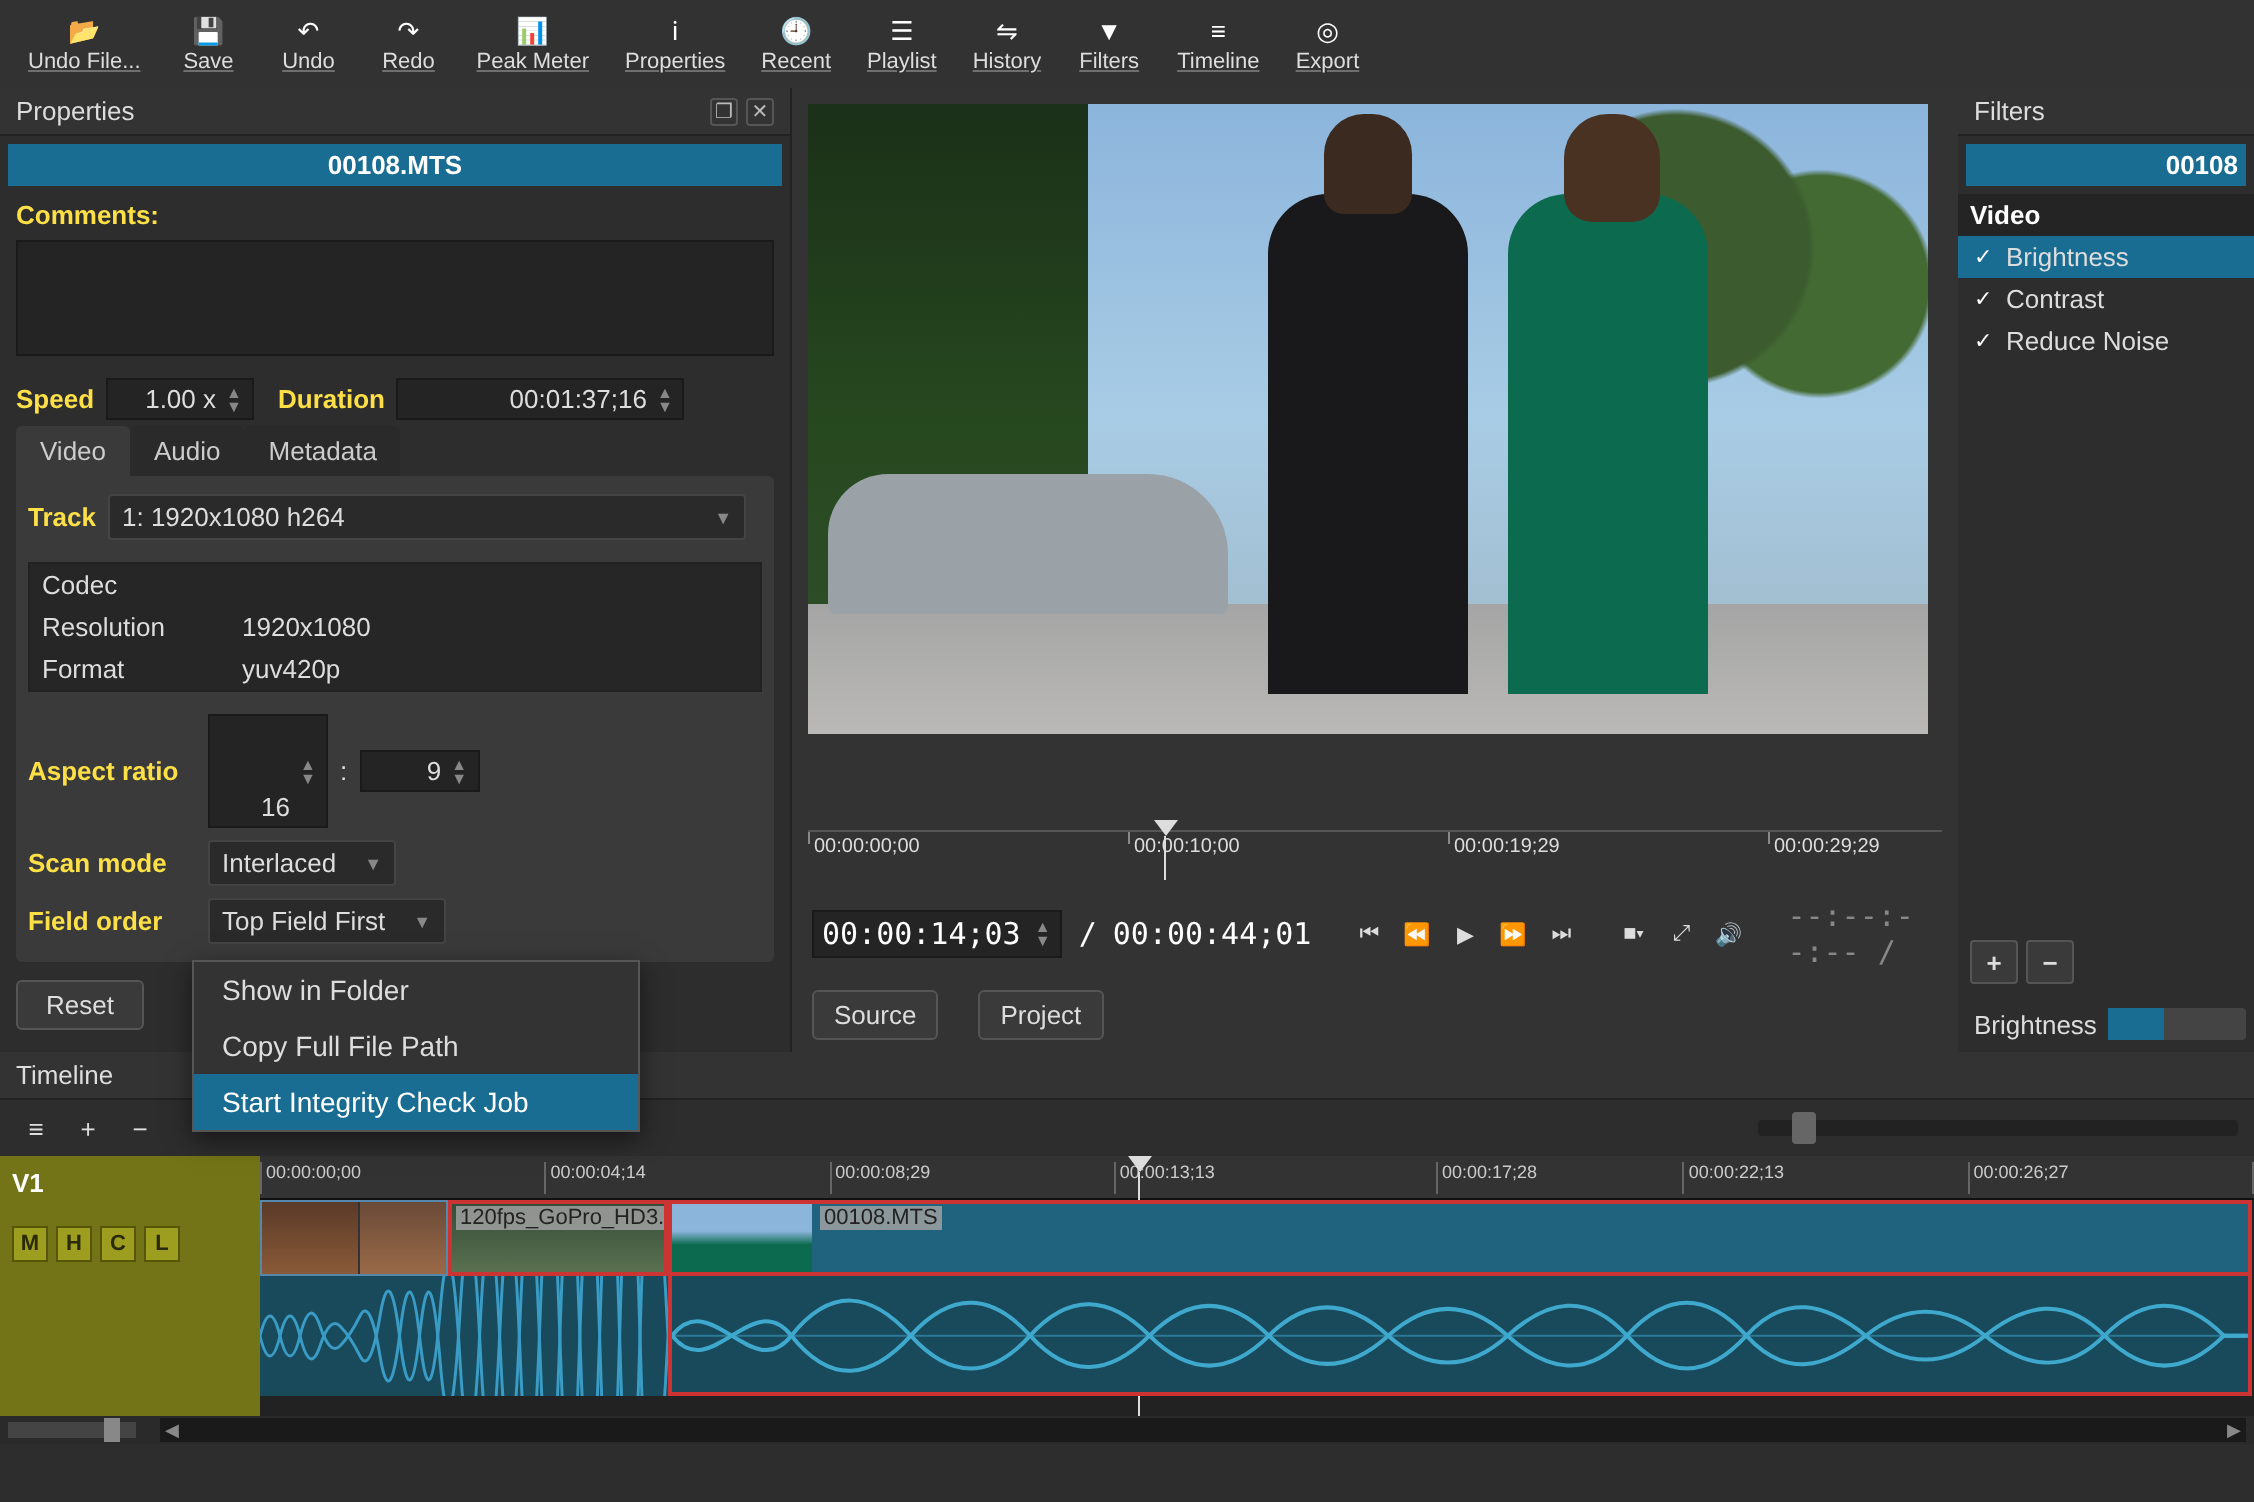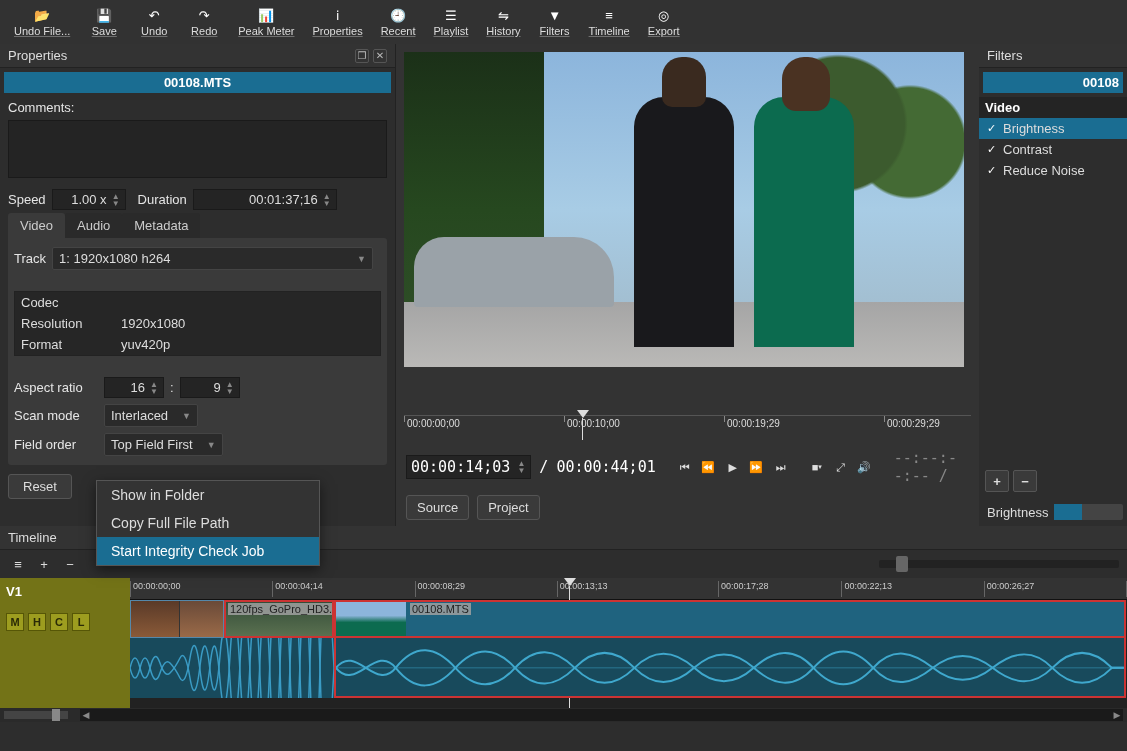--- a/index.html
+++ b/index.html
@@ -18,21 +18,21 @@
 .right-panel { width: 148px; background: #2d2d2d; display:flex; flex-direction: column; }
 
 .panel-header { background: #333; padding: 4px 8px; border-bottom: 1px solid #222; display: flex; align-items: center; justify-content: space-between; height: 24px; }
 .panel-header .ctls { display: flex; gap: 4px; }
 .panel-header .ctl-btn { width: 14px; height: 14px; cursor: pointer; display:flex; align-items:center; justify-content:center; color:#bbb; font-size:10px; border:1px solid #555; border-radius:2px; }
 
 .title-bar { background: #1a6d92; color:#fff; padding: 3px 0; text-align:center; font-weight:bold; margin: 4px; }
 
 
 .prop-row { display:flex; align-items:center; padding: 3px 8px; gap:6px; }
-.prop-label { color:#e5e5e5; font-size:13px; }
+.prop-label { color:#fde047; font-size:13px;font-weight:bold; }
 .comments-box { margin: 2px 8px 8px; height: 58px; background:#242424; border:1px solid #1a1a1a; }
 .spin-input { display:flex; align-items:center; background:#242424; border:1px solid #1a1a1a; padding:2px 4px; }
 .spin-input input { background:transparent; border:none; color:#ddd; width:50px; text-align:right; font-size:13px; outline:none; }
 .spin-input.wide input { width: 120px; }
 .spin-arrows { display:flex; flex-direction:column; margin-left:4px; }
 .spin-arrows div { width:10px; height:7px; font-size:8px; line-height:7px; text-align:center; color:#888; cursor:pointer; }
 
 .tabs { display:flex; padding: 0 8px; }
 .tab { padding: 5px 12px; background:#2a2a2a; color:#ccc; font-size:13px; border-top-left-radius:3px; border-top-right-radius:3px; cursor:pointer; }
 .tab.active { background:#3a3a3a; }
@@ -65,21 +65,21 @@
 .playback-ruler { height:30px; position:relative; margin: 0 8px; border-top:1px solid #555; }
 .ruler-tick { position:absolute; top:0; height:6px; border-left:1px solid #888; font-size:10px; color:#ddd; padding-left:2px; padding-top:2px; }
 .ruler-playhead { position:absolute; top:-6px; width:0; height:0; border-left:6px solid transparent; border-right:6px solid transparent; border-top:8px solid #ddd; }
 .ruler-playhead::after { content:""; position:absolute; left:-1px; top:0; width:1px; height:22px; background:#ddd; }
 
 .transport { display:flex; align-items:center; padding: 4px 10px; gap:8px; }
 .tc-display { font-family: monospace; font-size:15px; color:#fff; }
 .trans-btns { display:flex; gap:2px; margin-left:10px; }
 .tb { width:22px; height:20px; background:#333; display:flex; align-items:center; justify-content:center; cursor:pointer; color:#ddd; font-size:11px; }
 
-.src-tabs { display:flex; gap: 8px; padding: 6px 10px; }
+.src-tabs { display:flex; gap: 20px; padding: 6px 10px; }
 .src-tab { padding: 4px 10px; background:#3a3a3a; border:1px solid #555; border-radius:3px; cursor:pointer; }
 
 
 .filter-group-head { background:#242424; color:#fff; padding:3px 6px; font-weight:bold; font-size:13px; }
 .filter-item { padding:3px 8px; display:flex; align-items:center; gap:6px; cursor:pointer; }
 .filter-item.selected { background:#1a6d92; }
 .filter-check { color:#fff; font-size:11px; width:10px; }
 .filter-controls { display:flex; gap:4px; padding: 6px; }
 .sq-btn { width:24px; height:22px; border:1px solid #555; background:#3a3a3a; display:flex; align-items:center; justify-content:center; cursor:pointer; color:#ddd; font-weight:bold; border-radius:2px; }
 .slider-row { padding: 6px 4px 6px 8px; display:flex; align-items:center; gap:6px; }
@@ -224,37 +224,37 @@
         <div class="tab">Metadata</div>
       </div>
     <div style="background:#3a3a3a; margin:0 8px; padding:6px; border-radius:0 3px 3px 3px;">
       <div class="prop-row" style="padding-left:0">
         <span class="prop-label">Track</span>
         <div class="dropdown" style="flex:1">
             <span class="dd-text">1: 1920x1080 h264</span>
             <span class="dd-arrow">▼</span>
           </div>
       </div>
-      <div class="table-box" id="prop-table" style="margin:18px 0">
+      <div class="table-box" id="prop-table" style="margin:8px 0">
           <div class="tr">
             <div class="td-label">Codec</div>
           </div>
           <div class="tr">
             <div class="td-label">Resolution</div>
             <div class="td-val">1920x1080</div>
           </div>
           <div class="tr">
             <div class="td-label">Format</div>
             <div class="td-val">yuv420p</div>
           </div>
         </div>
       <div class="prop-row" style="padding-left:0">
         <span class="prop-label" style="width:84px">Aspect ratio</span>
         <div class="spin-input">
-            <input style="width: 36px;" value="16">
+            <input style="width: 36px; margin-top: 36px;" value="16">
             <div class="spin-arrows">
               <div>▲</div>
               <div>▼</div>
             </div>
           </div>
         <span>:</span>
         <div class="spin-input">
             <input style="width: 36px;" value="9">
             <div class="spin-arrows">
               <div>▲</div>

